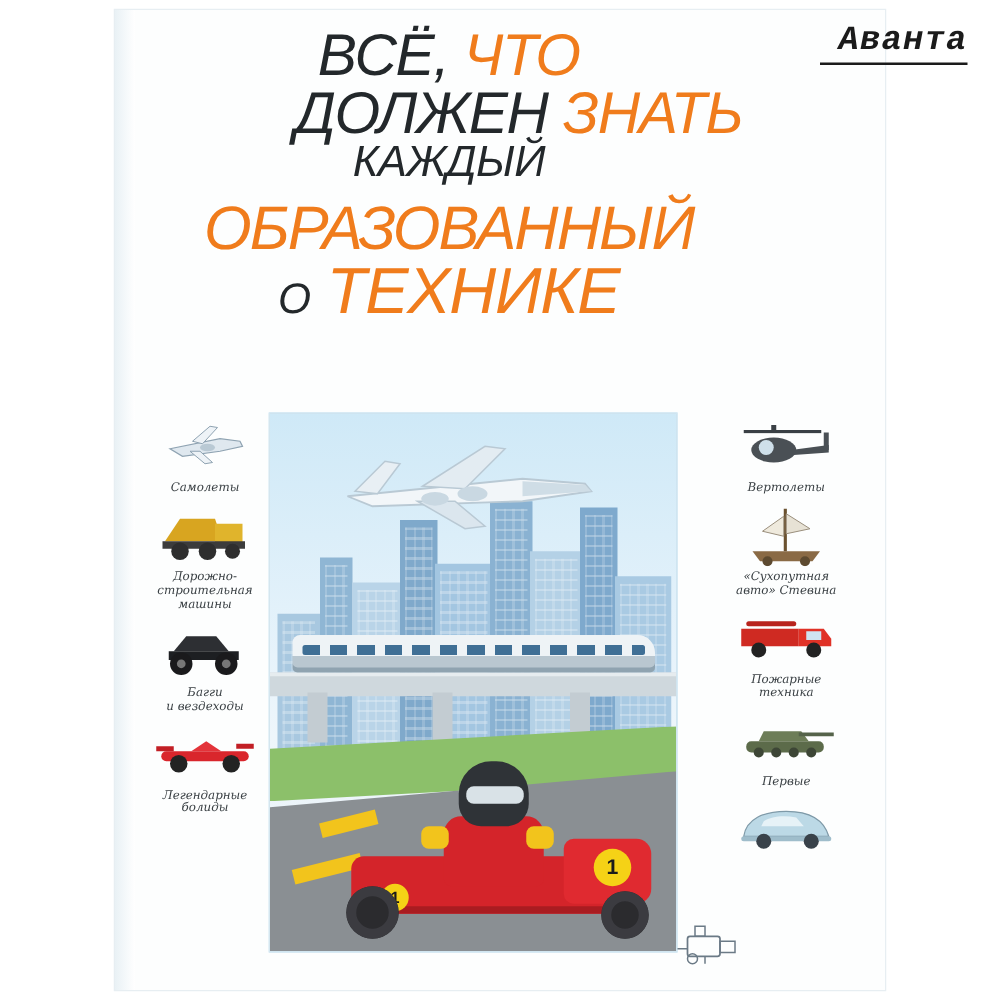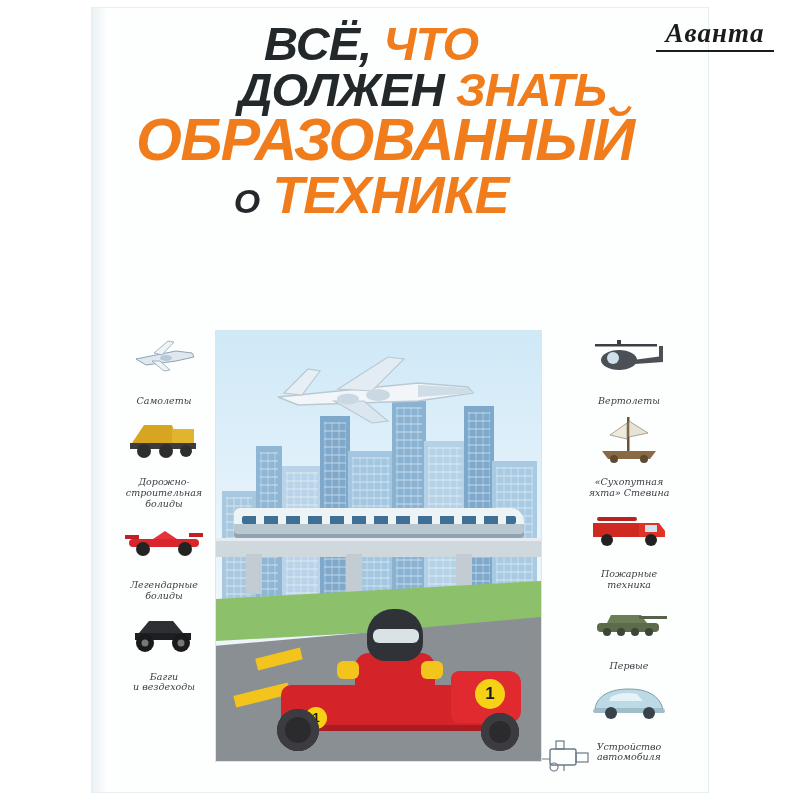--- a/index.html
+++ b/index.html
@@ -39,58 +39,57 @@
   }
 
   
   .publisher {
     position: absolute;
     right: 26px;
     top: 20px;
     text-align: right;
   }
   .publisher .brand {
-    font-family: Liberation Serif, serif;
+    font-family: Liberation Mono, monospace;
     font-style: italic;
     font-weight: bold;
     font-size: 27px;
     letter-spacing: 1px;
     color: #1b1b1b;
     line-height: 1;
-    text-align: center;
   }
   .publisher .rule {
     margin-top: 3px;
     height: 2px;
     background: #1b1b1b;
     width: 118px;
     margin-left: auto;
   }
 
   
   .title-block {
     position: absolute;
-    left: 136px;
+    left: 124px;
     top: 22px;
     width: 470px;
     text-align: center;
     font-family: "Liberation Sans", sans-serif;
-    font-weight: bold;
+    font-weight: normal;
     font-style: italic;
     text-transform: uppercase;
     line-height: 0.92;
   }
   .line {
     white-space: nowrap;
     display: block;
   }
   .l1 { font-size: 47px; letter-spacing: -1px; }
   .l2 { font-size: 47px; letter-spacing: -1px; margin-top: 3px; text-align: right; }
   .l3 { font-size: 35px; letter-spacing: -0.5px; margin-top: 3px; text-align: center;}
-  .l4 { font-size: 59px; letter-spacing: -1.5px; margin-top: 2px; }
+  .l4 { font-size: 49px; letter-spacing: -1.5px; margin-top: 14px; }
   .l5 { font-size: 39px; letter-spacing: -1px; margin-top: 2px; }
   .l6 { font-size: 52px; letter-spacing: -1px; margin-top: 4px; }
   .dark { color: #23282b; }
   .orange { color: #f07c1c; }
   .small-o { font-size: 34px; }
 
   
   .illus {
     position: absolute;
     left: 215px;
@@ -243,21 +242,21 @@
     display: flex;
     align-items: center;
     justify-content: center;
   }
   .thumb .cap {
     font-family: "DejaVu Serif", serif;
     font-style: italic;
     font-size: 9.5px;
     color: #3a4044;
     line-height: 1.15;
-    margin-top: 14px;
+    margin-top: 4px;
   }
   svg { display: block; }
 </style>
 </head>
 <body>
 
 <div class="cover">
   <div class="page"></div>
   <div class="spine"></div>
 
@@ -268,20 +267,21 @@
 
   <div class="title-block">
     <span class="line l1">
       <span class="dark">ВСЁ,</span>
       <span class="orange">ЧТО</span>
     </span>
     <span class="line l2">
       <span class="dark">ДОЛЖЕН</span>
       <span class="orange">ЗНАТЬ</span>
     </span>
+    <span class="line l3 dark">КАЖДЫЙ</span>
     <span class="line l4 orange">ОБРАЗОВАННЫЙ</span>
     <span class="line l6">
       <span class="dark small-o">о</span>
       <span class="orange">ТЕХНИКЕ</span>
     </span>
   </div>
 
   <div class="illus">
     <div class="sky"></div>
     <div class="bld b1"></div>
@@ -354,51 +354,51 @@
           <path d="M6 28 L18 10 L46 10 L52 28 Z" fill="#d8a520"></path>
           <rect x="46" y="14" width="22" height="16" fill="#e0b42c"></rect>
           <rect x="4" y="28" width="66" height="6" fill="#3c3c3c"></rect>
           <circle cx="18" cy="36" r="7" fill="#2e2e2e"></circle>
           <circle cx="40" cy="36" r="7" fill="#2e2e2e"></circle>
           <circle cx="60" cy="36" r="6" fill="#2e2e2e"></circle>
         </svg>
       </div>
       <div class="cap" style="white-space:pre-line">Дорожно-
 строительная
-болиды</div>
+машины</div>
+    </div>
+
+    <div class="thumb">
+      <div class="pic">
+        <svg width="74" height="42" viewBox="0 0 74 42">
+          <path d="M12 22 L22 10 L46 10 L56 22 Z" fill="#2d2f33"></path>
+          <rect x="8" y="22" width="56" height="7" fill="#1d1f22"></rect>
+          <circle cx="18" cy="32" r="9" fill="#1a1a1c"></circle>
+          <circle cx="54" cy="32" r="9" fill="#1a1a1c"></circle>
+          <circle cx="18" cy="32" r="3.5" fill="#777"></circle>
+          <circle cx="54" cy="32" r="3.5" fill="#777"></circle>
+        </svg>
+      </div>
+      <div class="cap" style="white-space:pre-line">Багги
+и вездеходы</div>
     </div>
 
     <div class="thumb">
       <div class="pic">
         <svg width="82" height="34" viewBox="0 0 82 34">
           <rect x="6" y="16" width="70" height="8" rx="4" fill="#d9262c"></rect>
           <path d="M30 16 L42 8 L54 16 Z" fill="#e3343a"></path>
           <rect x="2" y="12" width="14" height="4" fill="#c21f25"></rect>
           <rect x="66" y="10" width="14" height="4" fill="#c21f25"></rect>
           <circle cx="20" cy="26" r="7" fill="#232323"></circle>
           <circle cx="62" cy="26" r="7" fill="#232323"></circle>
         </svg>
       </div>
       <div class="cap">Легендарные болиды</div>
     </div>
-
-    <div class="thumb">
-      <div class="pic">
-        <svg width="74" height="42" viewBox="0 0 74 42">
-          <path d="M12 22 L22 10 L46 10 L56 22 Z" fill="#2d2f33"></path>
-          <rect x="8" y="22" width="56" height="7" fill="#1d1f22"></rect>
-          <circle cx="18" cy="32" r="9" fill="#1a1a1c"></circle>
-          <circle cx="54" cy="32" r="9" fill="#1a1a1c"></circle>
-          <circle cx="18" cy="32" r="3.5" fill="#777"></circle>
-          <circle cx="54" cy="32" r="3.5" fill="#777"></circle>
-        </svg>
-      </div>
-      <div class="cap" style="white-space:pre-line">Багги
-и вездеходы</div>
-    </div>
   </div>
 
   <div class="thumbs right-col">
 
     <div class="thumb">
       <div class="pic">
         <svg width="80" height="40" viewBox="0 0 80 40">
           <ellipse cx="30" cy="24" rx="18" ry="10" fill="#4a5055"></ellipse>
           <path d="M44 24 L74 20 L74 26 L46 28 Z" fill="#4a5055"></path>
           <rect x="70" y="10" width="4" height="14" fill="#4a5055"></rect>
@@ -415,21 +415,21 @@
         <svg width="74" height="52" viewBox="0 0 74 52">
           <path d="M10 40 L64 40 L58 48 L16 48 Z" fill="#8a6a45"></path>
           <rect x="35" y="6" width="2.5" height="34" fill="#6b5230"></rect>
           <path d="M37 10 L56 22 L37 26 Z" fill="#e7e2d5" stroke="#9a8f7d" stroke-width="0.8"></path>
           <path d="M35 12 L18 24 L35 28 Z" fill="#efeadd" stroke="#9a8f7d" stroke-width="0.8"></path>
           <circle cx="22" cy="48" r="4" fill="#5d4a30"></circle>
           <circle cx="52" cy="48" r="4" fill="#5d4a30"></circle>
         </svg>
       </div>
       <div class="cap" style="white-space:pre-line">«Сухопутная
-яхта» Стевина</div>
+авто» Стевина</div>
     </div>
 
     <div class="thumb">
       <div class="pic">
         <svg width="84" height="40" viewBox="0 0 84 40">
           <rect x="6" y="14" width="46" height="14" fill="#cf2a22"></rect>
           <path d="M52 14 L72 14 L78 22 L78 28 L52 28 Z" fill="#e03227"></path>
           <rect x="58" y="16" width="12" height="7" fill="#cfe4f2"></rect>
           <rect x="10" y="8" width="40" height="4" rx="2" fill="#b8241d"></rect>
           <circle cx="20" cy="31" r="6" fill="#222"></circle>
@@ -458,22 +458,20 @@
     <div class="thumb">
       <div class="pic">
         <svg width="84" height="38" viewBox="0 0 84 38">
           <path d="M8 26 C10 12 24 6 42 6 C60 6 72 12 76 26 Z" fill="#bcd9e6" stroke="#7f9aa8" stroke-width="1"></path>
           <path d="M24 14 C30 10 40 9 50 11 L56 18 L22 18 Z" fill="#e6f2f7"></path>
           <rect x="6" y="26" width="72" height="4" rx="2" fill="#9fbdcb"></rect>
           <circle cx="24" cy="30" r="6" fill="#39424a"></circle>
           <circle cx="62" cy="30" r="6" fill="#39424a"></circle>
         </svg>
       </div>
-      <div class="cap" style="white-space:pre-line">Устройство
-автомобиля</div>
     </div>
   </div>
 
   <div style="position:absolute;left:540px;top:735px;">
     <svg width="54" height="40" viewBox="0 0 54 40">
       <rect x="10" y="14" width="26" height="16" rx="2" fill="none" stroke="#6b7a86" stroke-width="1.4"></rect>
       <rect x="16" y="6" width="8" height="8" fill="none" stroke="#6b7a86" stroke-width="1.2"></rect>
       <rect x="36" y="18" width="12" height="9" fill="none" stroke="#6b7a86" stroke-width="1.2"></rect>
       <circle cx="14" cy="32" r="4" fill="none" stroke="#6b7a86" stroke-width="1.2"></circle>
       <path d="M2 24 L10 24 M24 30 L24 36" stroke="#6b7a86" stroke-width="1.2"></path>

